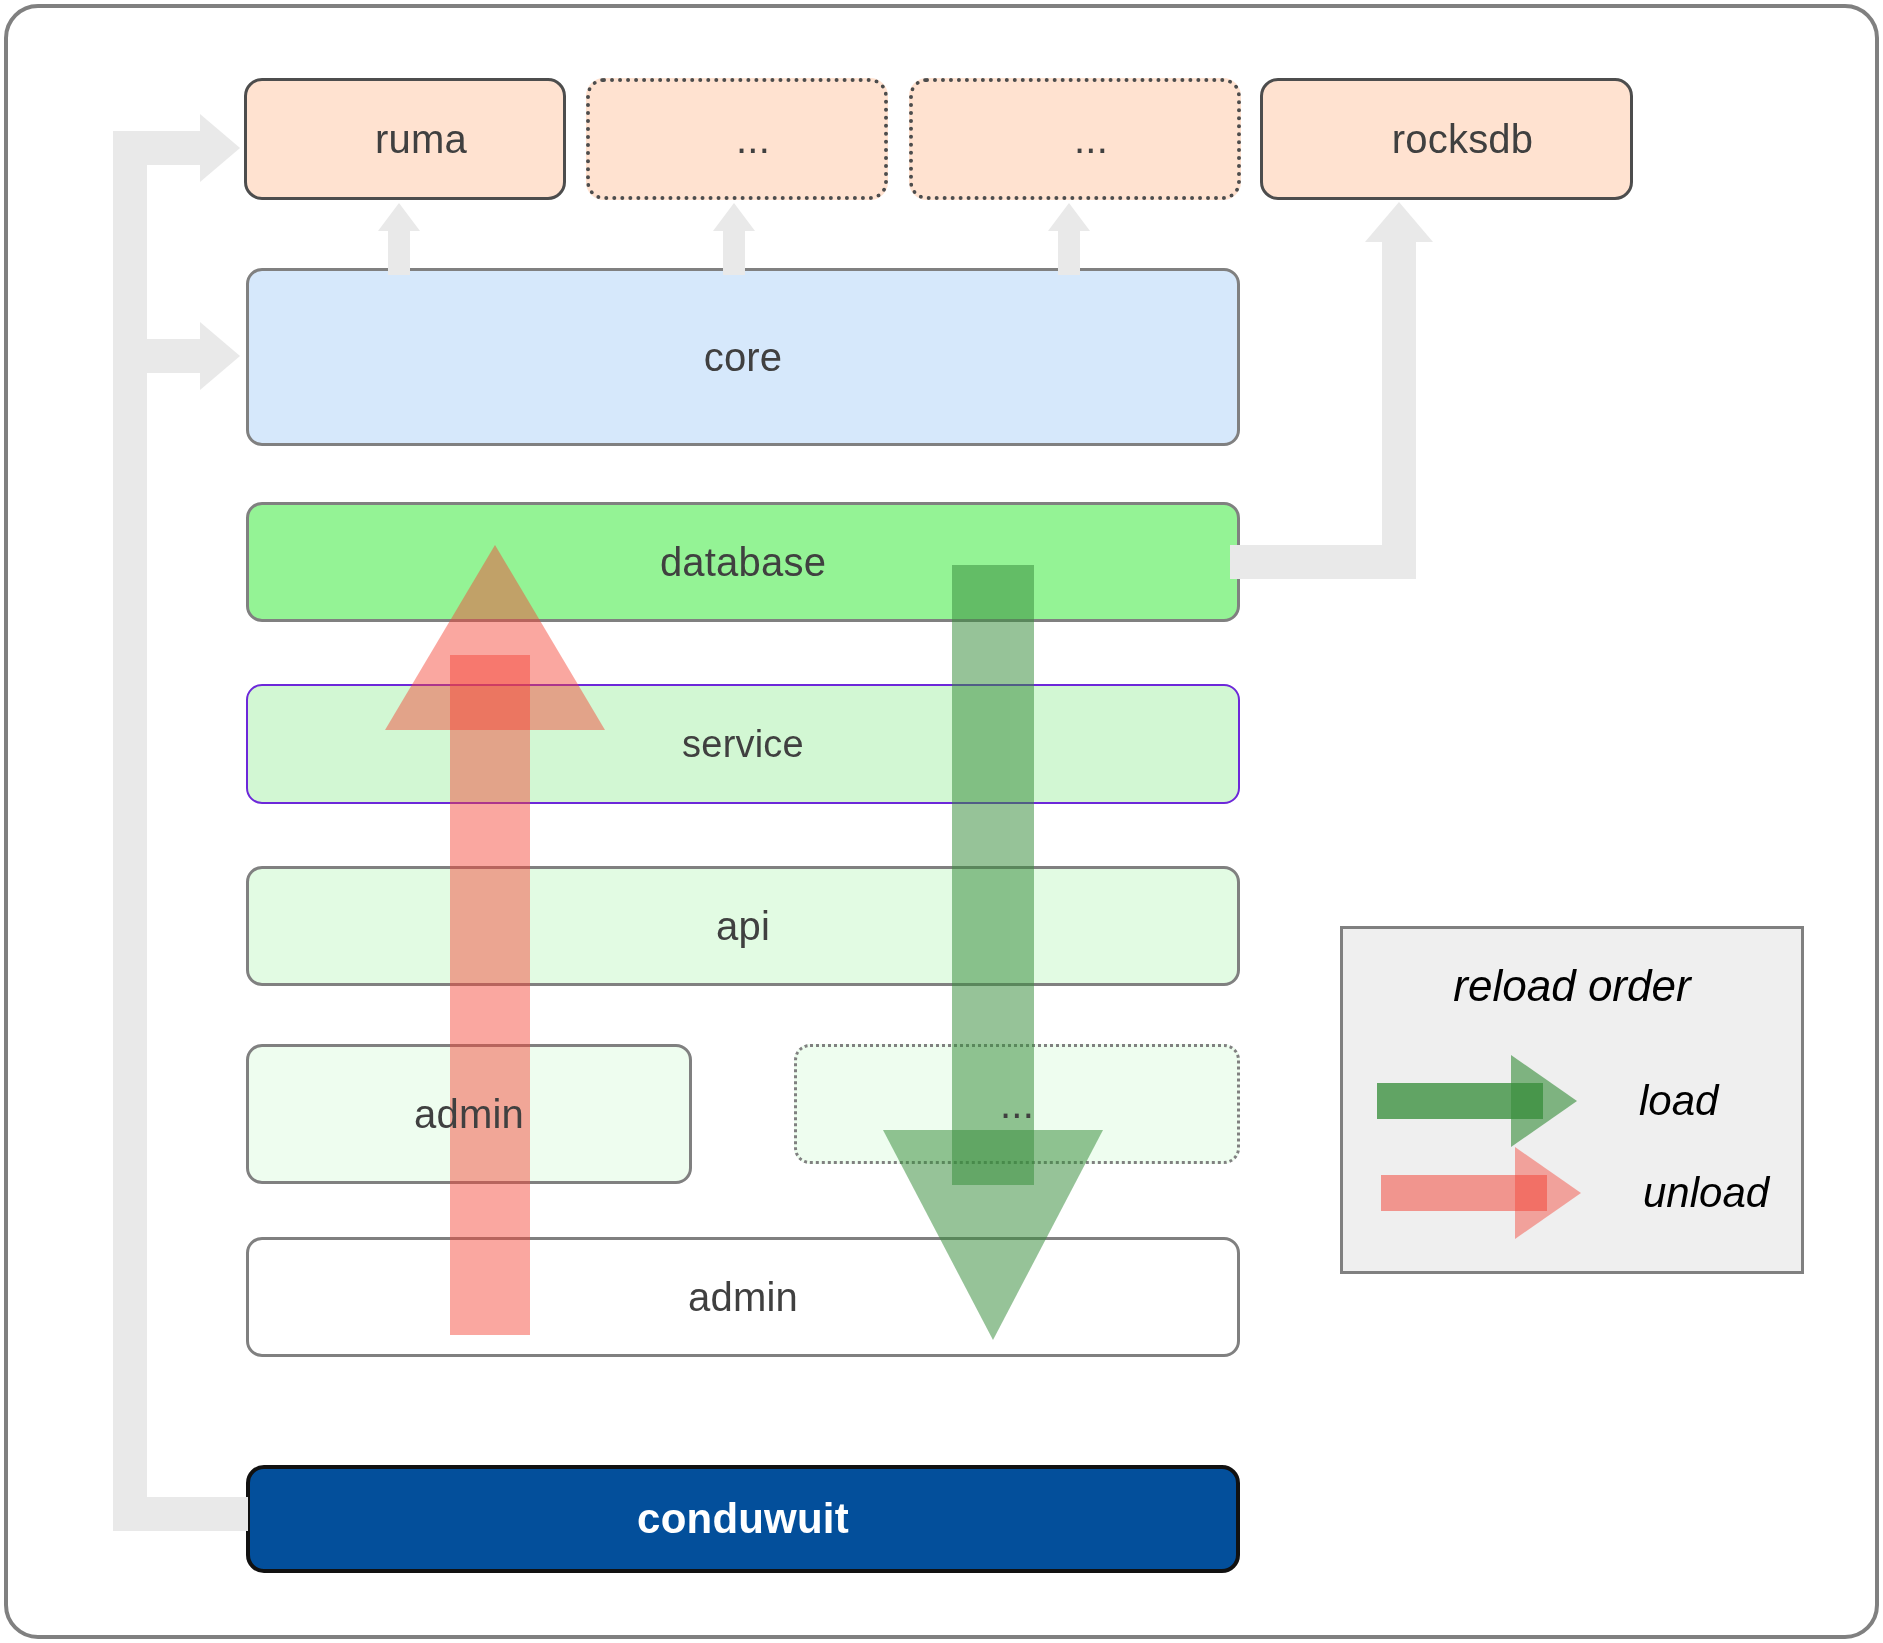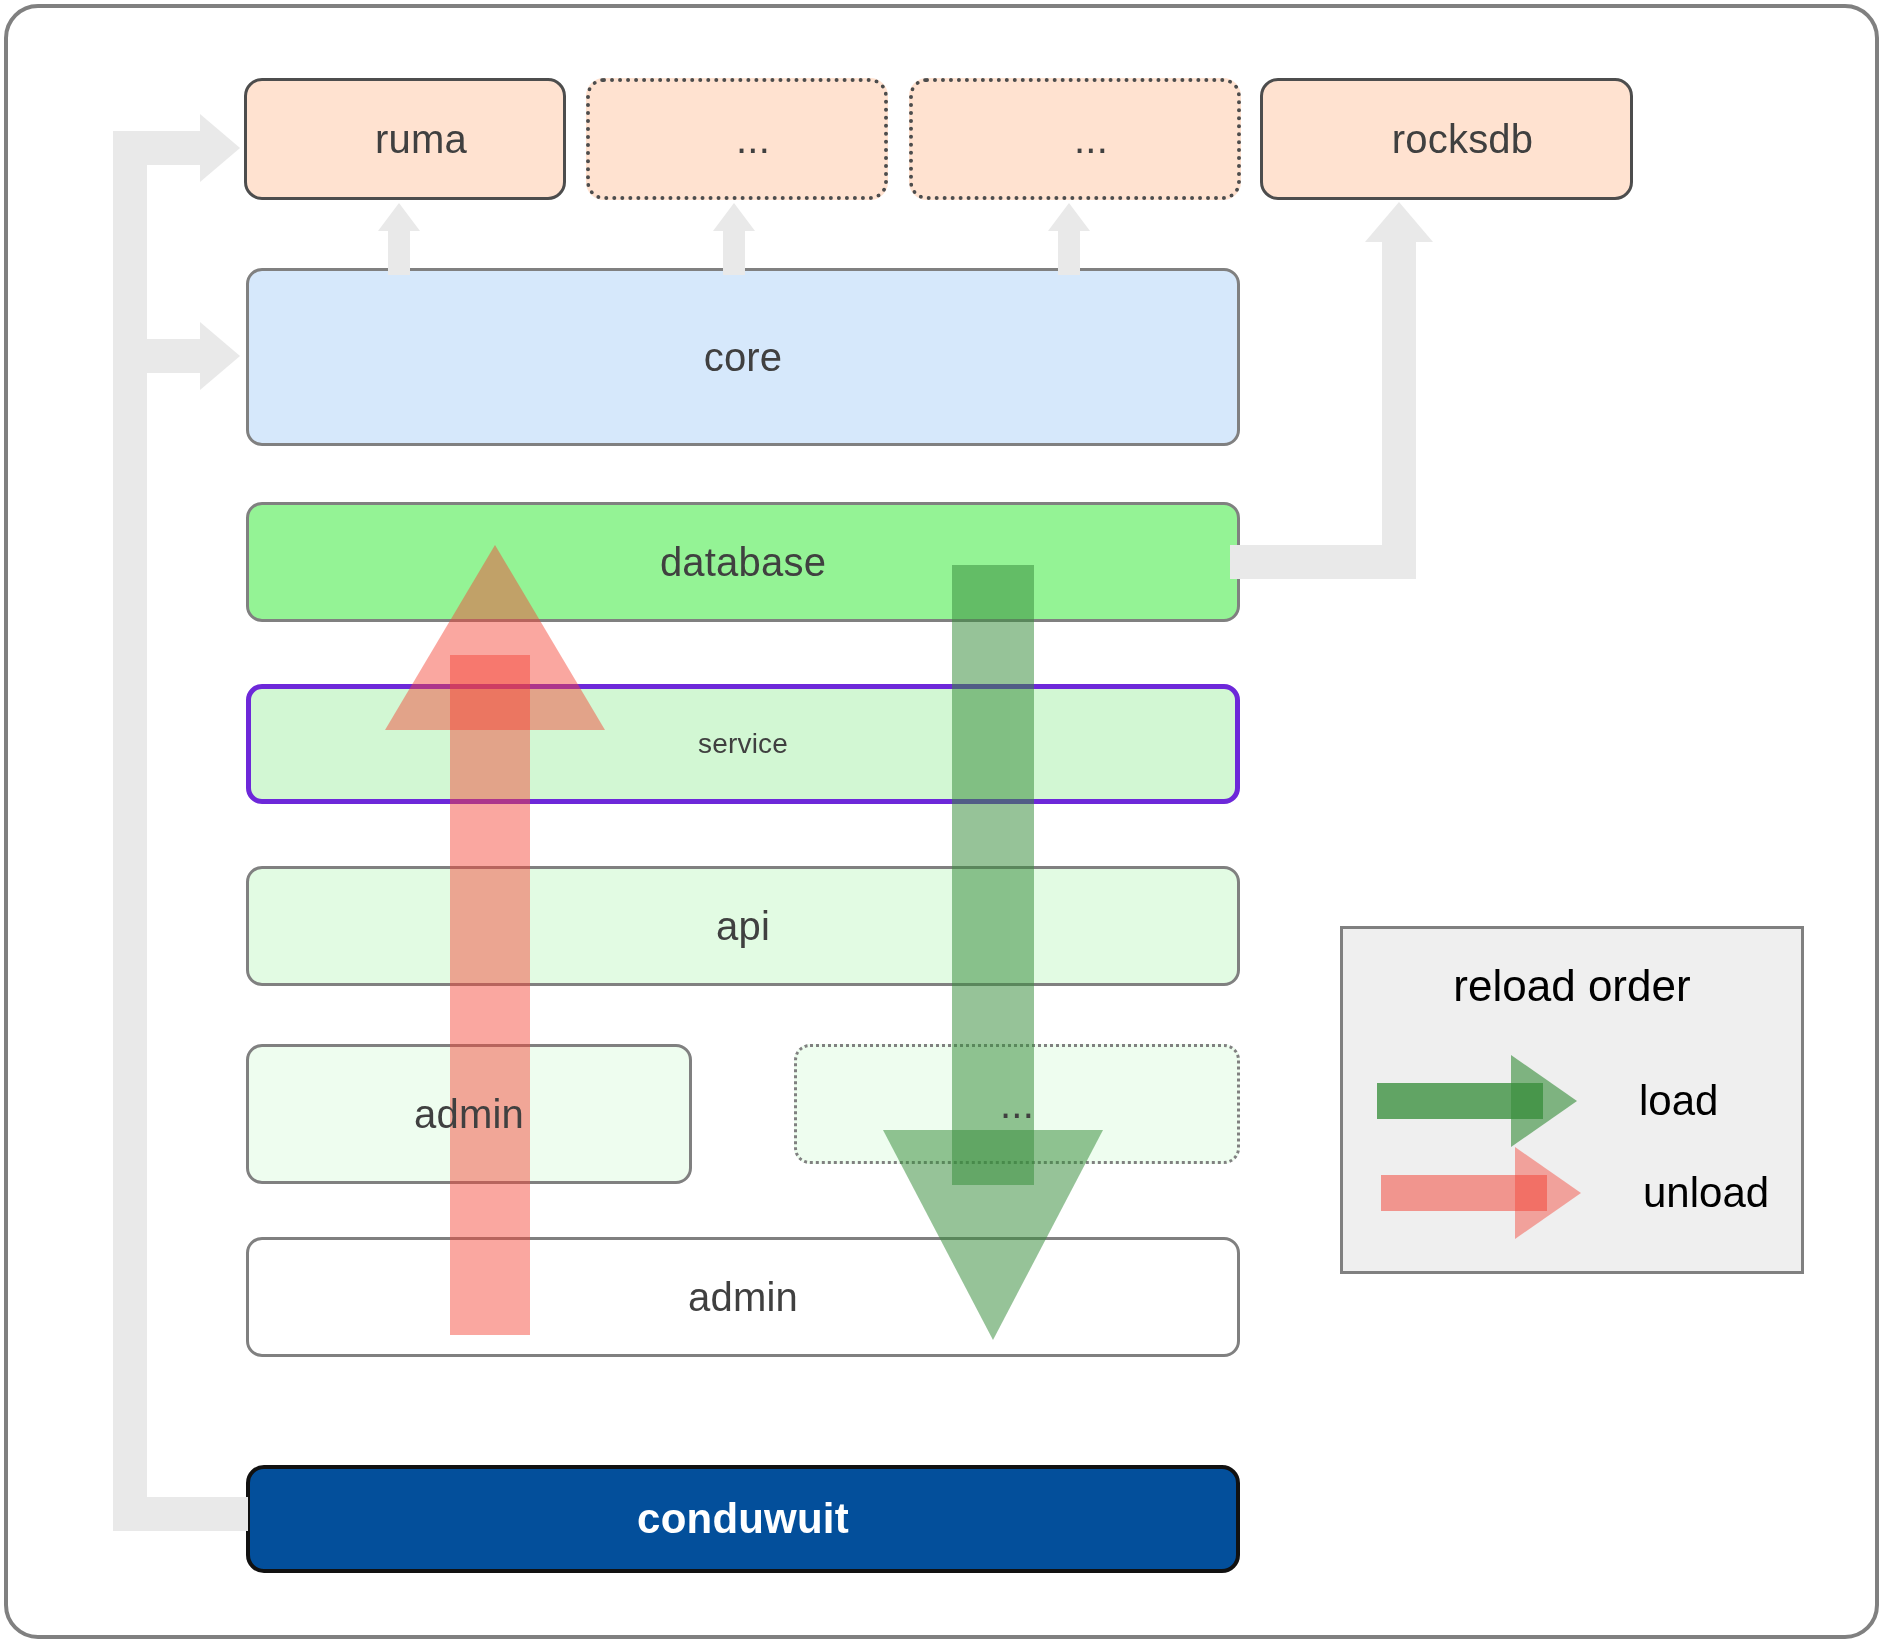--- a/index.html
+++ b/index.html
@@ -70,23 +70,23 @@
   
   .database {
     background: #94f395;
     border: 3px solid #808080;
     border-radius: 16px;
     font-size: 40px;
   }
   
   .service {
     background: #d2f7d3;
-    border: 5px solid #6d28d9;
-    border-radius: 16px;
-    font-size: 28px;
+    border: 2px solid #6d28d9;
+    border-radius: 16px;
+    font-size: 38px;
   }
   
   .api {
     background: #e2fbe3;
     border: 3px solid #808080;
     border-radius: 16px;
     font-size: 40px;
   }
   
   .admin {
@@ -161,20 +161,21 @@
     width: 0;
     height: 0;
   }
 
   
   .legend {
     position: absolute;
     background: #efefef;
     border: 3px solid #808080;
     box-sizing: border-box;
+    font-style: italic;
   }
   .legend-title {
     position: absolute;
     width: 100%;
     text-align: center;
     font-size: 44px;
     color: #000000;
   }
   .legend-row {
     position: absolute;

